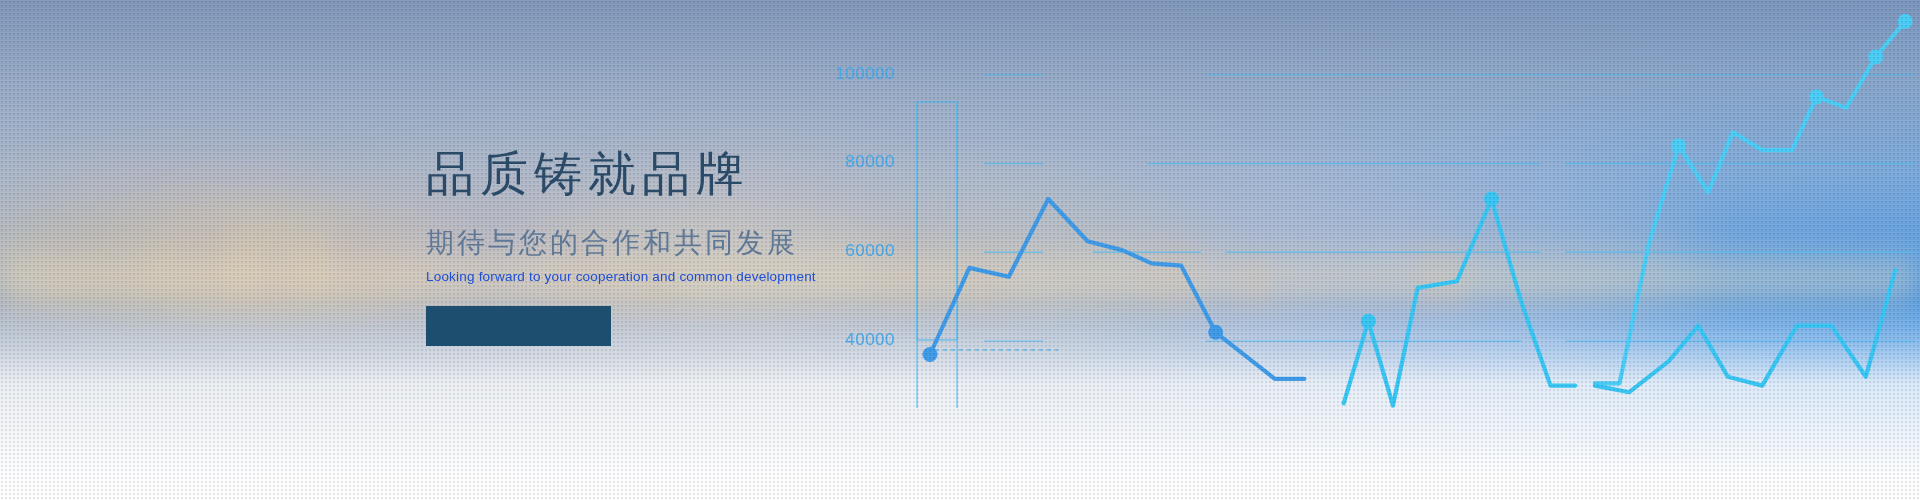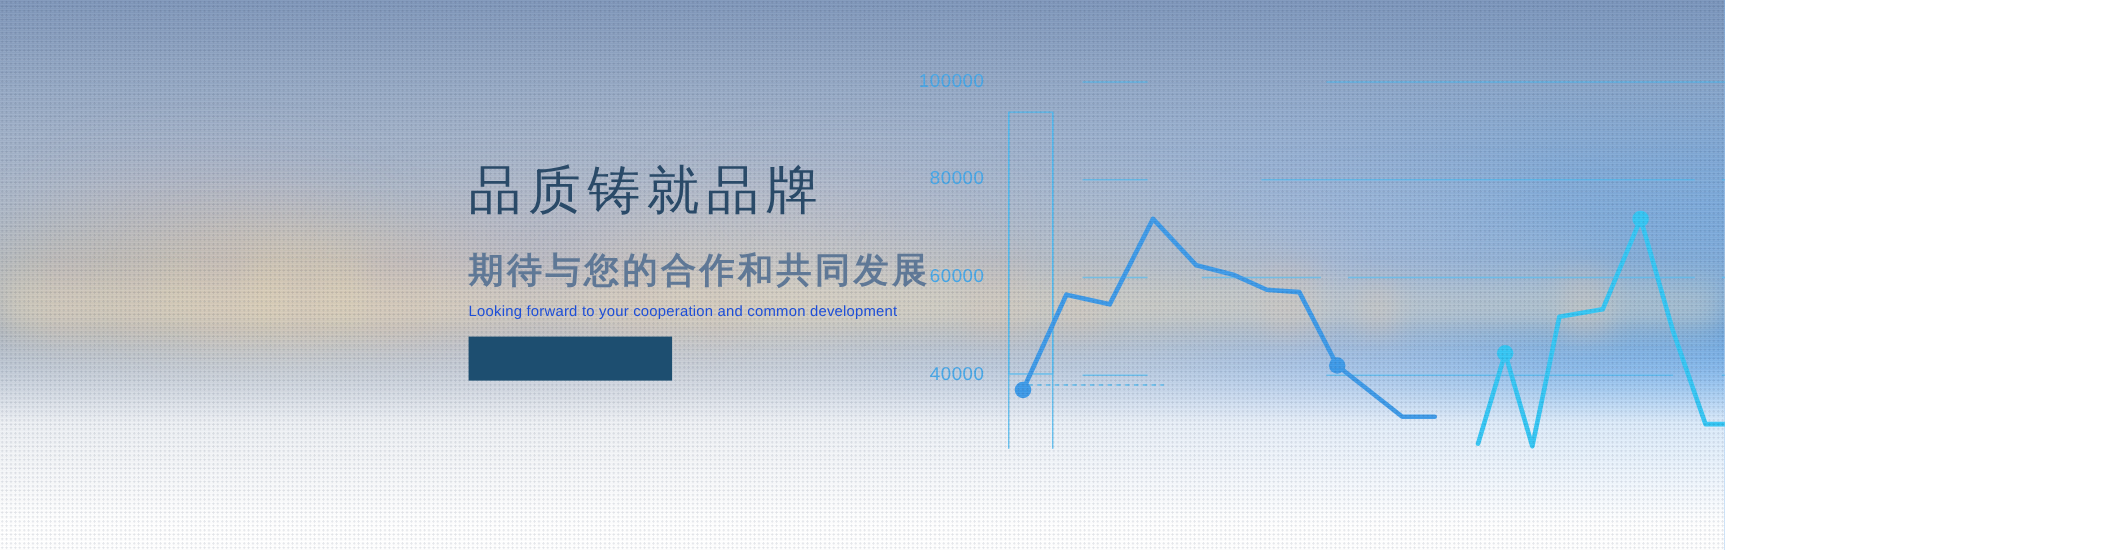--- a/index.html
+++ b/index.html
@@ -2,21 +2,21 @@
 <html><head>
 <meta charset="utf-8">
 <style>
   html,body{margin:0;padding:0;}
   body{
     width:1920px;height:500px;overflow:hidden;
     font-family:"Liberation Sans","DejaVu Sans",sans-serif;
     background:#ffffff;
   }
   #banner{
-    position:relative;width:1568px;height:500px;overflow:hidden;
+    position:relative;width:1920px;height:500px;overflow:hidden;
   }
   
   .bg-sky{
     position:absolute;inset:0;
     background:
       linear-gradient(to bottom,
         rgba(126,150,186,0.95) 0%,
         rgba(150,170,198,0.85) 16%,
         rgba(186,196,212,0.55) 34%,
         rgba(222,224,230,0.25) 52%,
@@ -63,22 +63,22 @@
     position:absolute;inset:0;
     background:repeating-linear-gradient(to bottom,rgba(255,255,255,0.05) 0 1px,rgba(0,0,0,0.012) 1px 2px);
   }
   
   .copy{position:absolute;left:426px;top:150px;width:640px;}
   .headline{
     font-size:48px;line-height:1.0;letter-spacing:6px;color:#2a4a68;
     font-weight:400;margin:0;white-space:nowrap;
   }
   .subline{
-    margin:26px 0 0 0;font-size:32px;letter-spacing:3px;color:#5f7896;
-    font-weight:700;white-space:nowrap;
+    margin:26px 0 0 0;font-size:28px;letter-spacing:3px;color:#5f7896;
+    font-weight:400;white-space:nowrap;
   }
   .engline{
     margin:7px 0 0 0;font-size:13.5px;letter-spacing:0.2px;color:#1d4ed8;
     font-weight:400;white-space:nowrap;
   }
   .cta{
     position:absolute;left:426px;top:306px;width:185px;height:40px;
     background:#1d4e70;border:none;cursor:pointer;display:block;
     color:#ffffff;font-size:14px;letter-spacing:2px;text-align:center;
   }

